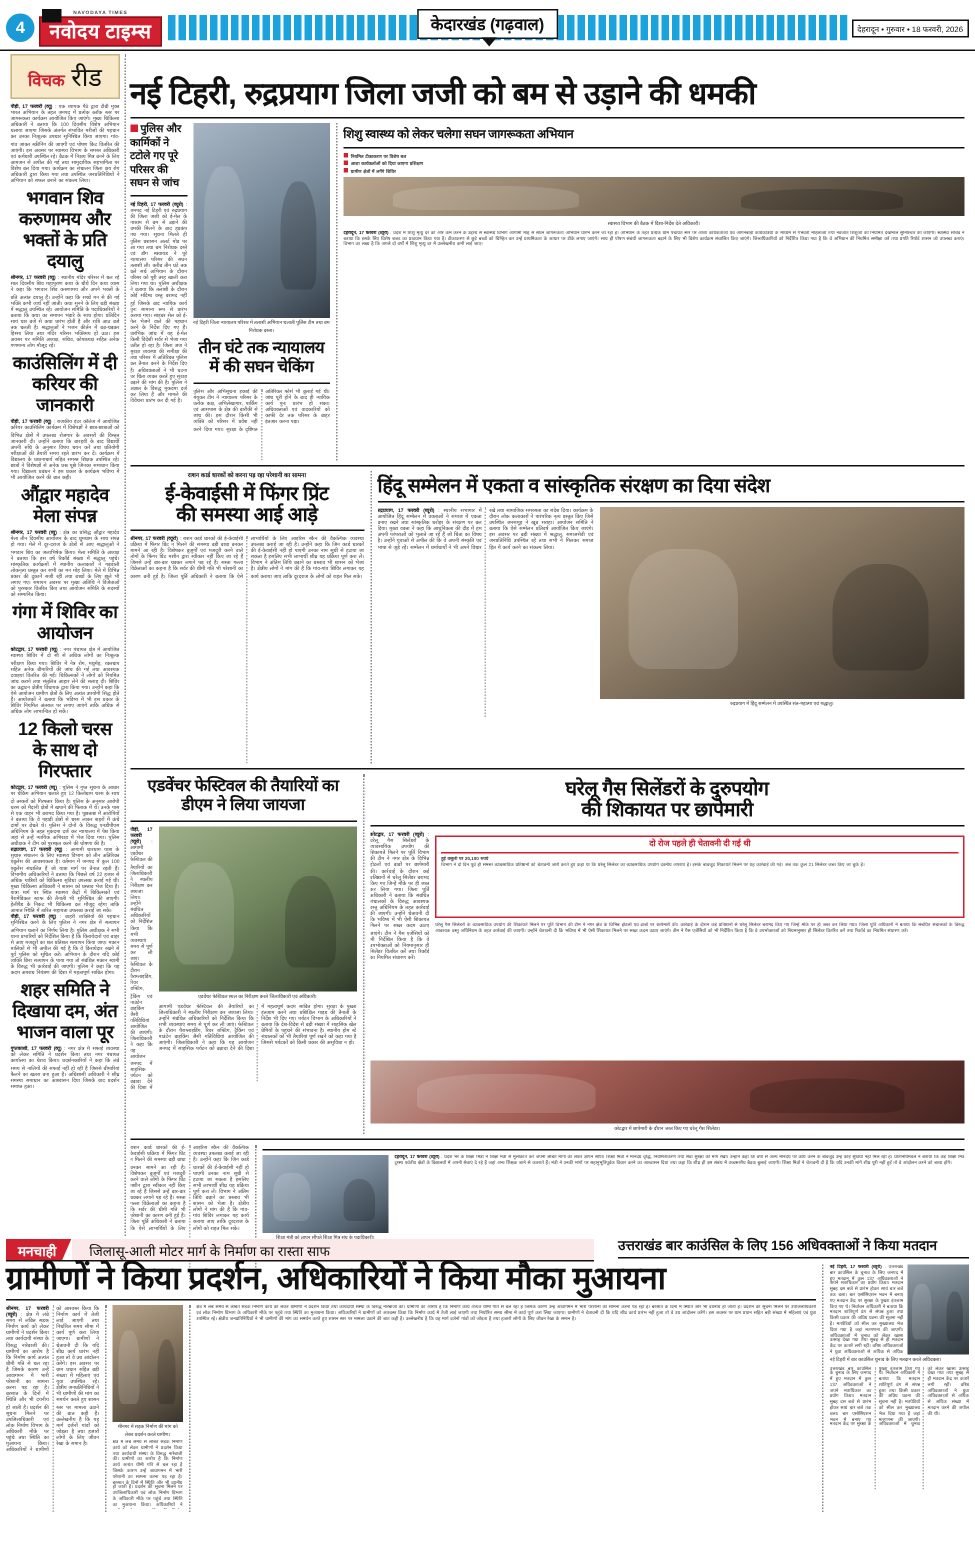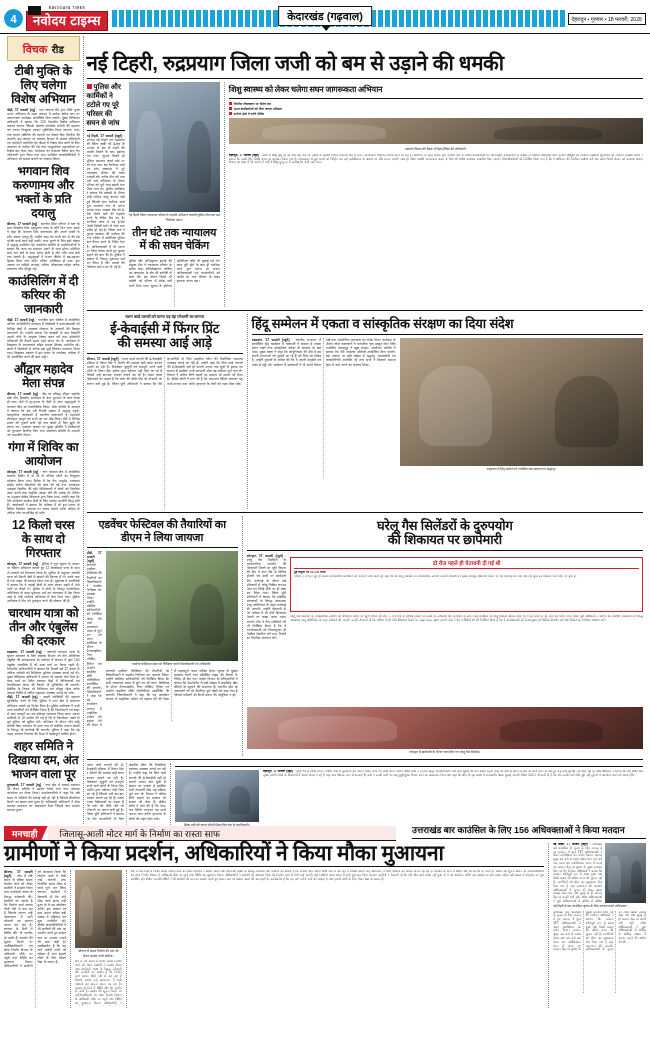--- a/index.html
+++ b/index.html
@@ -81,21 +81,21 @@
   .col { padding: 0 3px; }
   .col-left   { width: 165px; border-right: 1px dotted #888; }
   .col-mid    { flex: 1 1 auto; }
 
   
   .sidebar-head {
     background: #f7e9c9; border: 1px solid #cbb27e;
     text-align: center; padding: 2px 0 3px 0; margin-bottom: 3px;
   }
   .sidebar-head .q { color: #d1202f; font-weight: bold; font-size: 11px; }
-  .sidebar-head .r { color: #111; font-weight: bold; font-size: 10px; }
+  .sidebar-head .r { color: #111; font-weight: normal; font-size: 17px; }
 
   .sb-head {
     font-size: 10.5px; font-weight: bold; color: #111;
     line-height: 12px; text-align: center;
     margin: 3px 0 2px 0; letter-spacing: -.2px;
   }
   .sb-head.lg { font-size: 12px; line-height: 14px; }
 
   
   .copy {
@@ -286,21 +286,20 @@
 
   <div class="body-grid">
 
     <div class="col col-left">
       <div class="sidebar-head">
         <span class="q">विचक</span>
         <span class="r">रीड</span>
       </div>
 
       <div>
-        <div class="sb-head lg">टीबी मुक्ति के लिए चलेगा विशेष अभियान</div>
         <div class="copy"><b class="dateline-sm">पौड़ी, 17 फरवरी (व्यू)</b> : <span>एक व्यापक पैठे द्वारा टीबी मुक्त भारत अभियान के तहत जनपद में प्रत्येक ब्लॉक स्तर पर जागरूकता कार्यक्रम आयोजित किए जाएंगे। मुख्य चिकित्सा अधिकारी ने बताया कि 100 दिवसीय विशेष अभियान चलाया जाएगा जिसके अंतर्गत संभावित मरीजों की पहचान कर उनका निःशुल्क उपचार सुनिश्चित किया जाएगा। गांव-गांव जाकर स्क्रीनिंग की जाएगी एवं पोषण किट वितरित की जाएंगी। इस अवसर पर स्वास्थ्य विभाग के समस्त अधिकारी एवं कर्मचारी उपस्थित रहे। बैठक में निक्षय मित्र बनने के लिए आमजन से अपील की गई तथा सामुदायिक सहभागिता पर विशेष बल दिया गया। कार्यक्रम का संचालन जिला क्षय रोग अधिकारी द्वारा किया गया तथा उपस्थित जनप्रतिनिधियों ने अभियान को सफल बनाने का संकल्प लिया।</span></div>
       </div>
 
       <div>
         <div class="sb-head lg">भगवान शिव करुणामय और भक्तों के प्रति दयालु</div>
         <div class="copy"><b class="dateline-sm">श्रीनगर, 17 फरवरी (व्यू)</b> : <span>स्थानीय मंदिर परिसर में चल रहे सात दिवसीय शिव महापुराण कथा के चौथे दिन कथा व्यास ने कहा कि भगवान शिव करुणामय और अपने भक्तों के प्रति अत्यंत दयालु हैं। उन्होंने कहा कि सच्चे मन से की गई भक्ति कभी व्यर्थ नहीं जाती। कथा सुनने के लिए बड़ी संख्या में श्रद्धालु उपस्थित रहे। आयोजन समिति के पदाधिकारियों ने बताया कि कथा का समापन भंडारे के साथ होगा। प्रतिदिन सायं चार बजे से कथा प्रारंभ होती है और रात्रि आठ बजे तक चलती है। श्रद्धालुओं ने भजन कीर्तन में बढ़-चढ़कर हिस्सा लिया तथा मंदिर परिसर भक्तिमय हो उठा। इस अवसर पर समिति अध्यक्ष, सचिव, कोषाध्यक्ष सहित अनेक गणमान्य लोग मौजूद रहे।</span></div>
       </div>
 
       <div>
         <div class="sb-head lg">काउंसिलिंग में दी करियर की जानकारी</div>
@@ -316,21 +315,20 @@
         <div class="sb-head lg">गंगा में शिविर का आयोजन</div>
         <div class="copy"><b class="dateline-sm">कोटद्वार, 17 फरवरी (व्यू)</b> : <span>नगर पंचायत क्षेत्र में आयोजित स्वास्थ्य शिविर में दो सौ से अधिक लोगों का निःशुल्क परीक्षण किया गया। शिविर में नेत्र रोग, मधुमेह, रक्तचाप सहित अनेक बीमारियों की जांच की गई तथा आवश्यक दवाइयां वितरित की गईं। चिकित्सकों ने लोगों को नियमित जांच कराने तथा संतुलित आहार लेने की सलाह दी। शिविर का उद्घाटन क्षेत्रीय विधायक द्वारा किया गया। उन्होंने कहा कि ऐसे आयोजन ग्रामीण क्षेत्रों के लिए अत्यंत उपयोगी सिद्ध होते हैं। आयोजकों ने बताया कि भविष्य में भी इस प्रकार के शिविर नियमित अंतराल पर लगाए जाएंगे ताकि अधिक से अधिक लोग लाभान्वित हो सकें।</span></div>
       </div>
 
       <div>
         <div class="sb-head lg">12 किलो चरस के साथ दो गिरफ्तार</div>
         <div class="copy"><b class="dateline-sm">कोटद्वार, 17 फरवरी (व्यू)</b> : <span>पुलिस ने गुप्त सूचना के आधार पर चेकिंग अभियान चलाते हुए 12 किलोग्राम चरस के साथ दो तस्करों को गिरफ्तार किया है। पुलिस के अनुसार आरोपी चरस को मैदानी क्षेत्रों में खपाने की फिराक में थे। उनके पास से एक वाहन भी बरामद किया गया है। पूछताछ में आरोपियों ने बताया कि वे पहाड़ी क्षेत्रों से चरस लाकर शहरों में ऊंचे दामों पर बेचते थे। पुलिस ने दोनों के विरुद्ध एनडीपीएस अधिनियम के तहत मुकदमा दर्ज कर न्यायालय में पेश किया जहां से उन्हें न्यायिक अभिरक्षा में भेज दिया गया। पुलिस अधीक्षक ने टीम को पुरस्कृत करने की घोषणा की है।</span></div>
       </div>
 
       <div>
-        <div class="sb-head lg">चारधाम यात्रा को तीन और एंबुलेंस की दरकार</div>
         <div class="copy"><b class="dateline-sm">रुद्रप्रयाग, 17 फरवरी (व्यू)</b> : <span>आगामी चारधाम यात्रा के सुचारु संचालन के लिए स्वास्थ्य विभाग को तीन अतिरिक्त एंबुलेंस की आवश्यकता है। वर्तमान में जनपद में कुल 100 एंबुलेंस संचालित हैं जो यात्रा मार्ग पर तैनात रहती हैं। विभागीय अधिकारियों ने बताया कि पिछले वर्ष 22 हजार से अधिक यात्रियों को चिकित्सा सुविधा उपलब्ध कराई गई थी। मुख्य चिकित्सा अधिकारी ने शासन को प्रस्ताव भेज दिया है। यात्रा मार्ग पर स्थित स्वास्थ्य केंद्रों में चिकित्सकों एवं पैरामेडिकल स्टाफ की तैनाती भी सुनिश्चित की जाएगी। हेलीपैड के निकट भी चिकित्सा दल मौजूद रहेगा ताकि आपात स्थिति में त्वरित सहायता उपलब्ध कराई जा सके।</span></div>
       </div>
 
       <div>
         <div class="copy"><b class="dateline-sm">पौड़ी, 17 फरवरी (व्यू)</b> : <span>बाहरी व्यक्तियों की पहचान सुनिश्चित करने के लिए पुलिस ने नगर क्षेत्र में सत्यापन अभियान चलाने का निर्णय लिया है। पुलिस अधीक्षक ने सभी थाना प्रभारियों को निर्देशित किया है कि किरायेदारों एवं बाहर से आए मजदूरों का शत प्रतिशत सत्यापन किया जाए। मकान मालिकों से भी अपील की गई है कि वे किरायेदार रखने से पूर्व पुलिस को सूचित करें। अभियान के दौरान यदि कोई व्यक्ति बिना सत्यापन के पाया गया तो संबंधित मकान स्वामी के विरुद्ध भी कार्रवाई की जाएगी। पुलिस ने कहा कि यह कदम अपराध नियंत्रण की दिशा में महत्वपूर्ण साबित होगा।</span></div>
       </div>
 
       <div>
         <div class="sb-head lg">शहर समिति ने दिखाया दम, अंत भाजन वाला पूर</div>
         <div class="copy"><b class="dateline-sm">गुप्तकाशी, 17 फरवरी (व्यू)</b> : <span>नगर क्षेत्र में सफाई व्यवस्था को लेकर समिति ने प्रदर्शन किया तथा नगर पंचायत कार्यालय का घेराव किया। प्रदर्शनकारियों ने कहा कि लंबे समय से नालियों की सफाई नहीं हो रही है जिससे बीमारियां फैलने का खतरा बना हुआ है। अधिशासी अधिकारी ने शीघ्र समस्या समाधान का आश्वासन दिया जिसके बाद प्रदर्शन समाप्त हुआ।</span></div>

